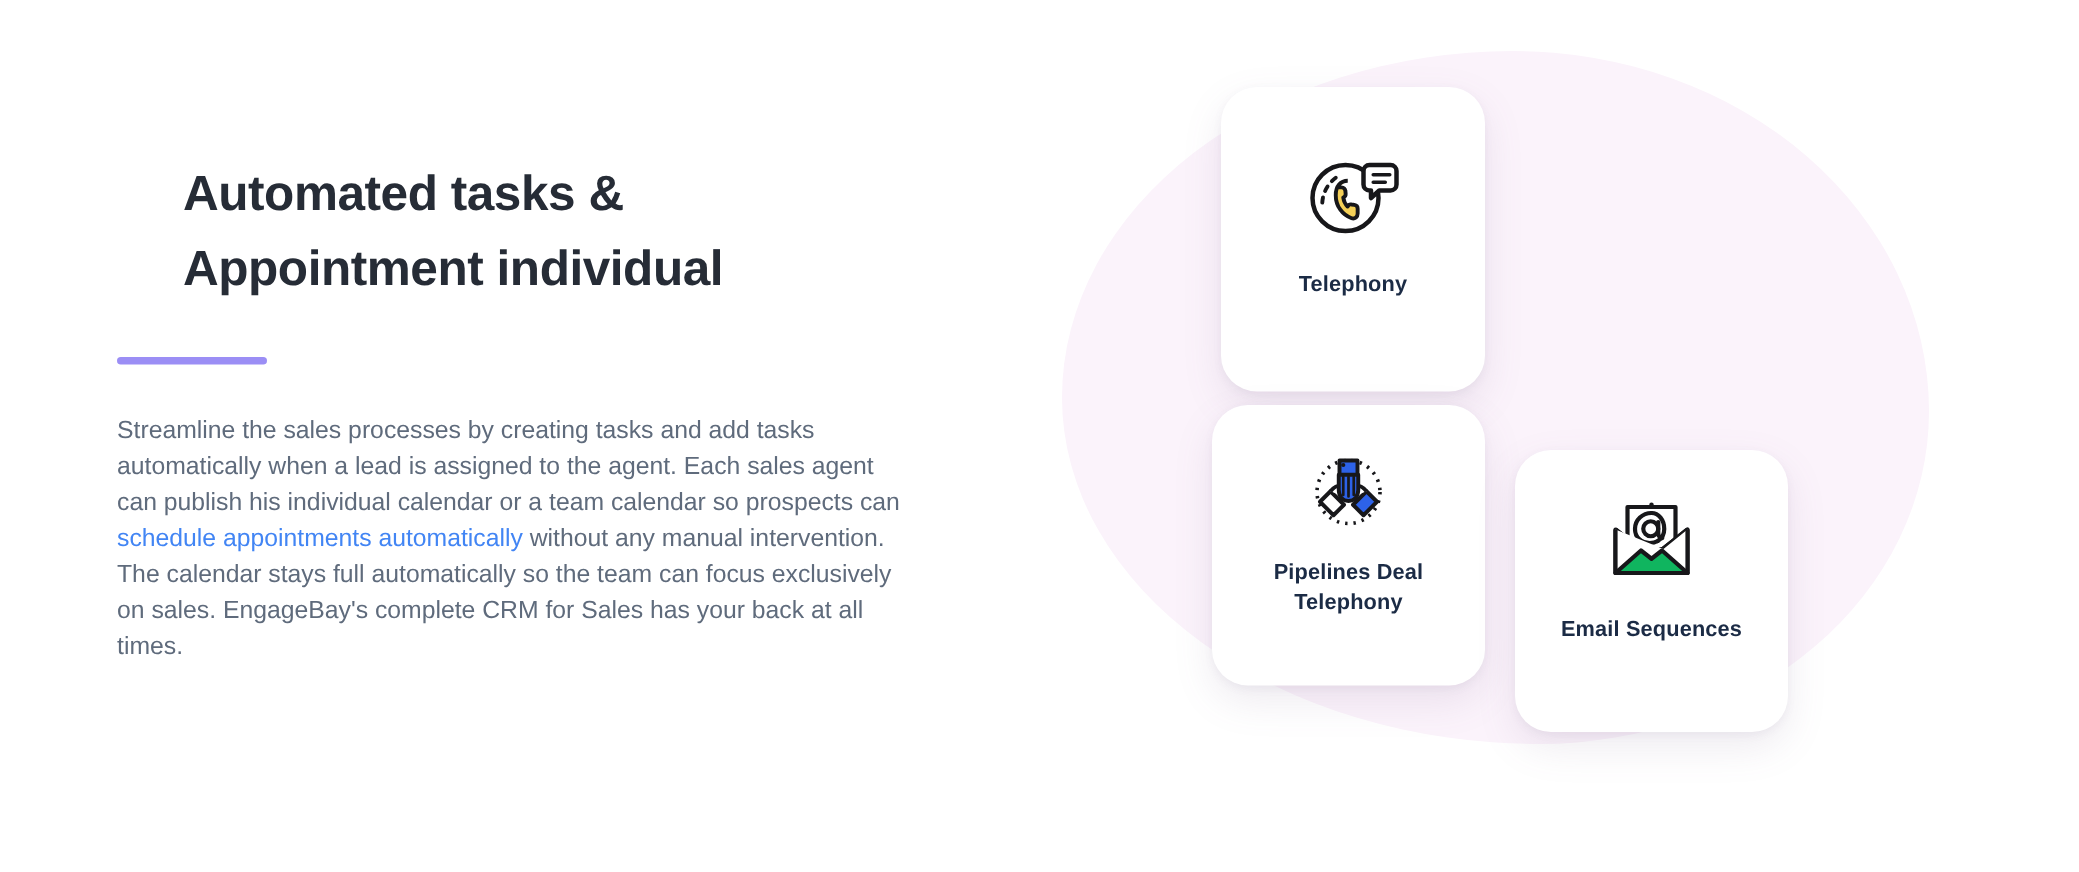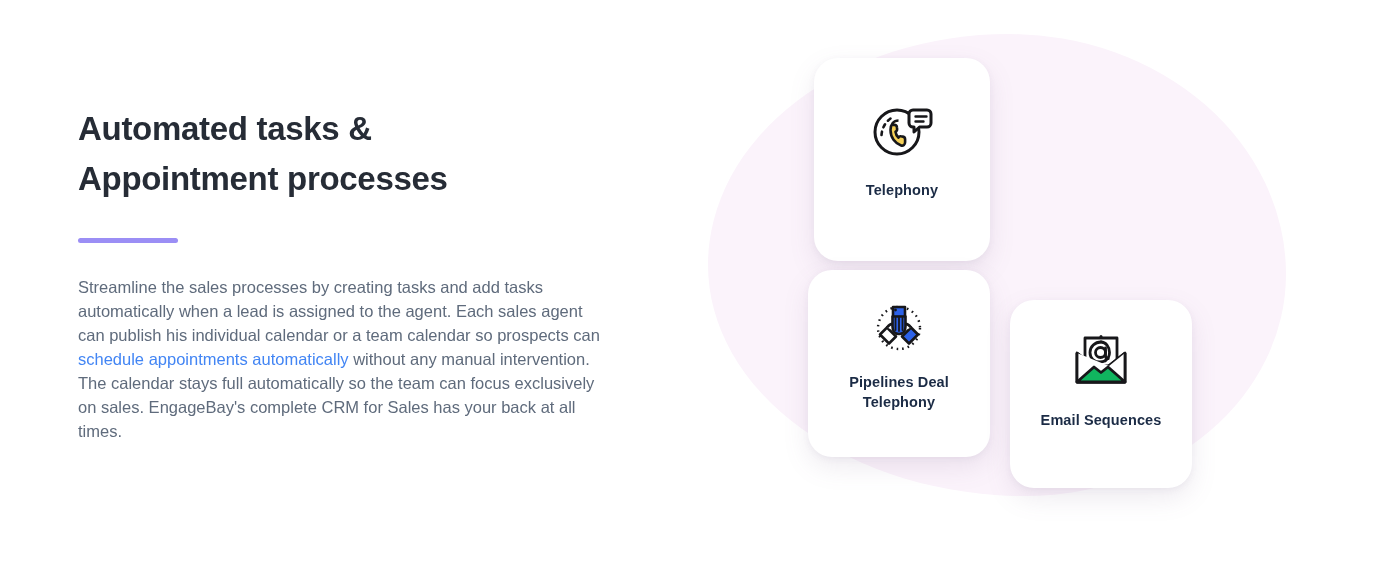--- a/index.html
+++ b/index.html
@@ -31,21 +31,21 @@
 
   .headline {
     margin: 0;
     font-size: 33px;
     line-height: 50px;
     font-weight: 700;
     letter-spacing: -0.3px;
     color: #262c36;
     font-family: "Liberation Sans", sans-serif;
   }
-  .headline-line { display: block; }
+  .headline-line { display: block; margin-left: 44px; }
 
   .divider {
     margin-top: 34px;
     width: 100px;
     height: 5px;
     border-radius: 3px;
     background: #9b8ef5;
   }
 
   .body-copy {
@@ -147,21 +147,21 @@
 </style>
 </head>
 <body>
 
 <div class="page">
 
   <div class="left-col">
 
     <h1 class="headline">
       <span class="headline-line">Automated tasks &amp;</span>
-      <span class="headline-line">Appointment processes</span>
+      <span class="headline-line">Appointment individual</span>
     </h1>
 
     <div class="divider"></div>
 
     <p class="body-copy"><span>Streamline the sales processes by creating tasks and add tasks automatically when a lead is assigned to the agent. Each sales agent can publish his individual calendar or a team calendar so prospects can </span><a class="body-link" href="#">schedule appointments automatically</a><span> without any manual intervention. The calendar stays full automatically so the team can focus exclusively on sales. EngageBay's complete CRM for Sales has your back at all times.</span></p>
 
   </div>
 
   <div class="visual">
 

